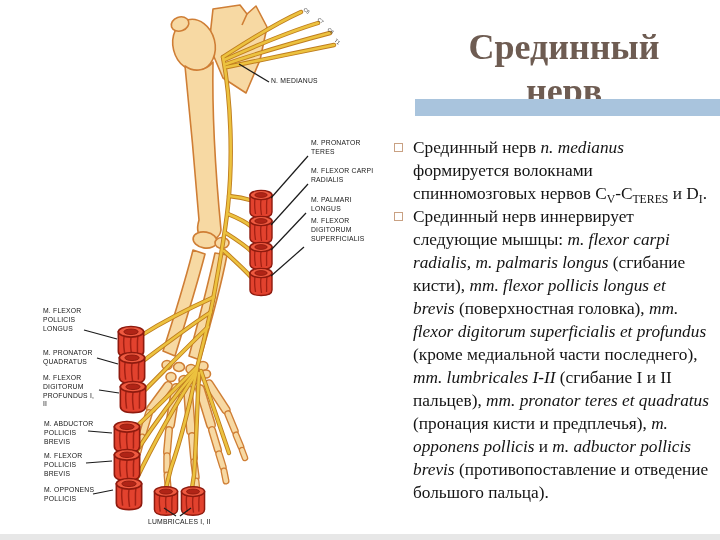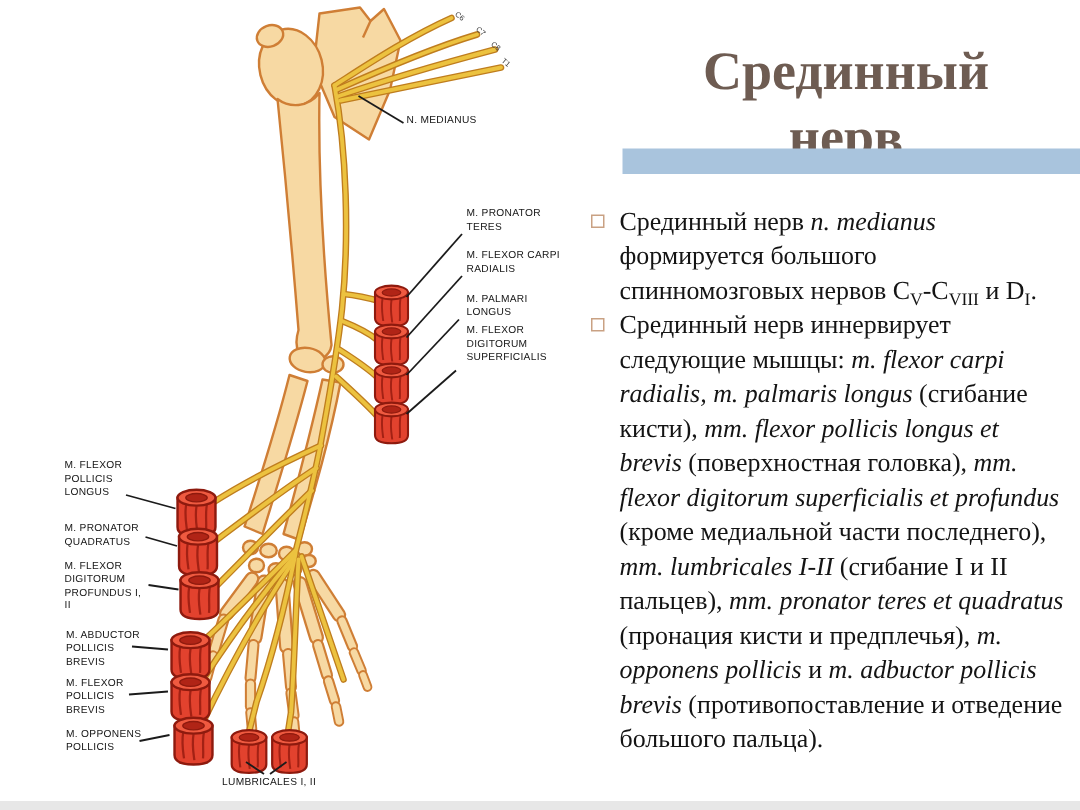--- a/index.html
+++ b/index.html
@@ -217,21 +217,21 @@
   <div class="lbl" style="left:44px;top:486px;width:62px;">M. OPPONENS POLLICIS</div>
   <div class="lbl" style="left:148px;top:518px;white-space:nowrap;">LUMBRICALES I, II</div>
 </div>
 
 <h1 class="title"><span class="inner">Срединный нерв</span></h1>
 <div class="accent-bar"></div>
 
 <div class="bullets">
   <div class="bullet">
     <span class="sq"></span>
-    <div class="btext"><span>Срединный нерв </span><span class="it">n. medianus</span><span> формируется большого спинномозговых нервов C</span><sub>V</sub><span>-C</span><sub>VIII</sub><span> и D</span><sub>I</sub><span>.</span></div>
+    <div class="btext"><span>Срединный нерв </span><span class="it">n. medianus</span><span> формируется волокнами спинномозговых нервов C</span><sub>V</sub><span>-C</span><sub>TERES</sub><span> и D</span><sub>I</sub><span>.</span></div>
   </div>
   <div class="bullet">
     <span class="sq"></span>
     <div class="btext"><span>Срединный нерв иннервирует следующие мышцы: </span><span class="it">m. flexor carpi radialis, m. palmaris longus</span><span> (сгибание кисти), </span><span class="it">mm. flexor pollicis longus et brevis</span><span> (поверхностная головка), </span><span class="it">mm. flexor digitorum superficialis et profundus</span><span> (кроме медиальной части последнего), </span><span class="it">mm. lumbricales I-II</span><span> (сгибание I и II пальцев), </span><span class="it">mm. pronator teres et quadratus</span><span> (пронация кисти и предплечья), </span><span class="it">m. opponens pollicis</span><span> и </span><span class="it">m. adbuctor pollicis brevis</span><span> (противопоставление и отведение большого пальца).</span></div>
   </div>
 </div>
 
 <div class="bottom-strip"></div>
 
 </body></html>

